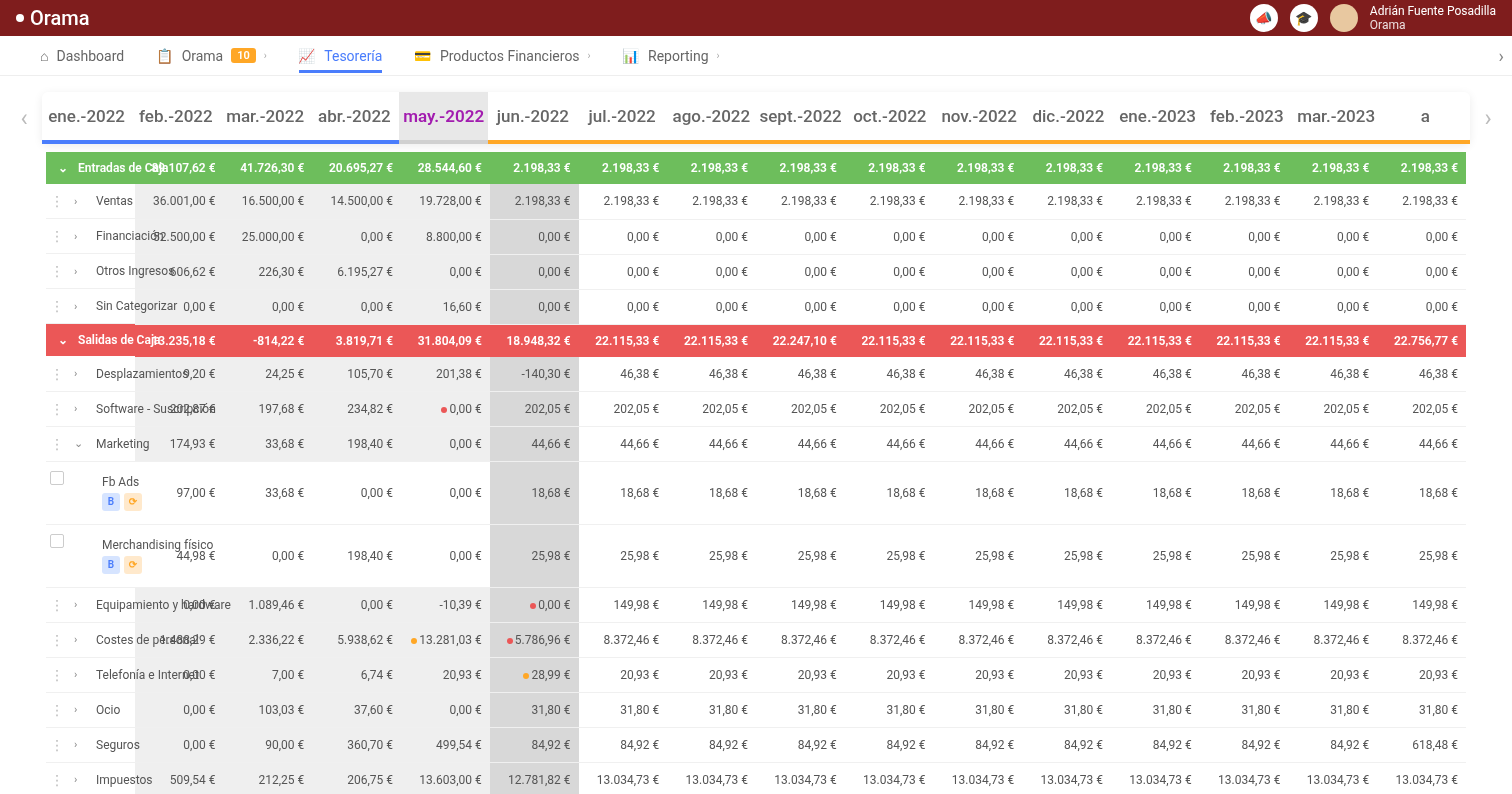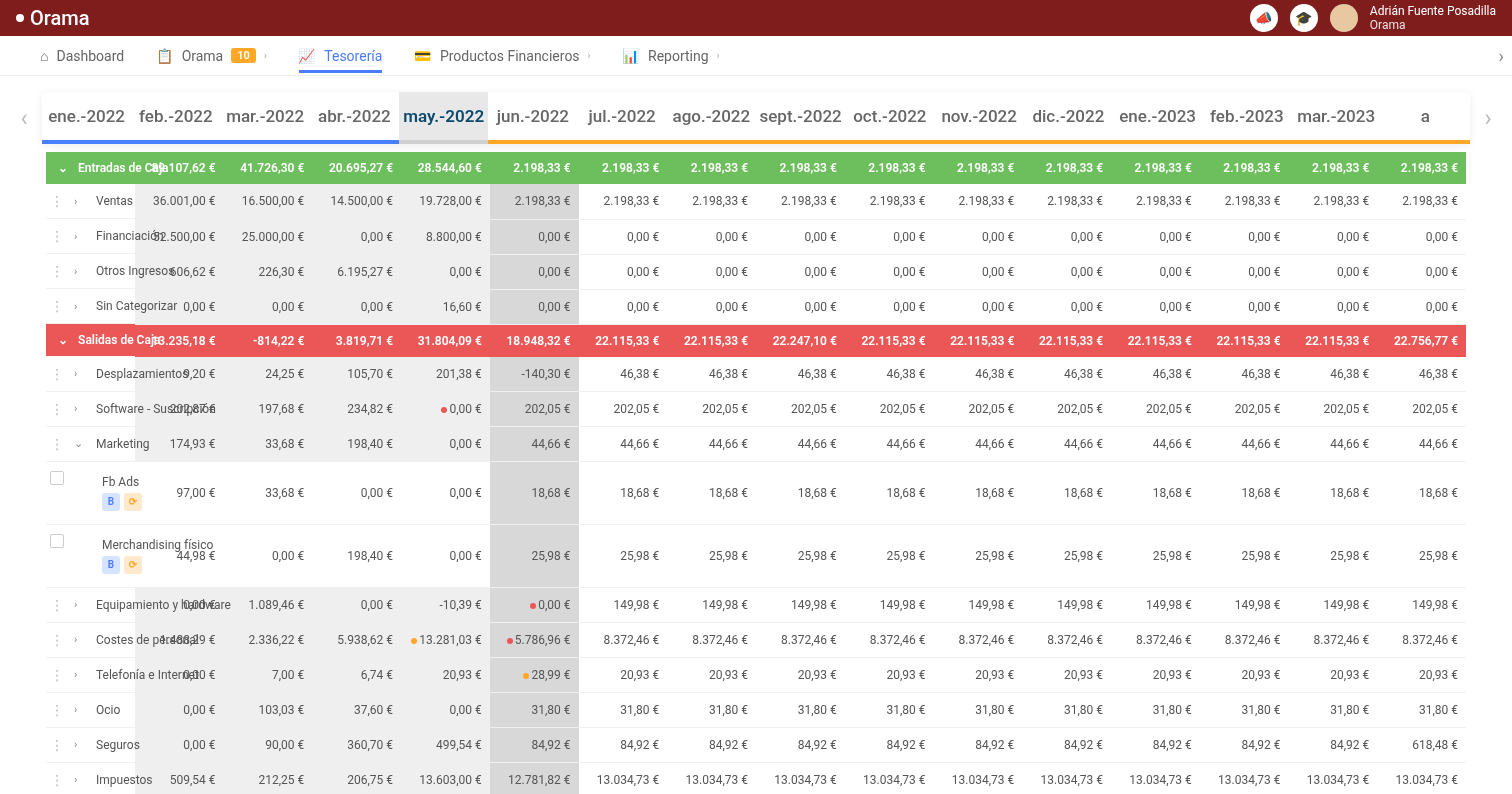--- a/index.html
+++ b/index.html
@@ -21,21 +21,21 @@
 .nav-badge { background: #FFA726; color: #fff; padding: 1px 6px; border-radius: 3px; font-size: 11px; font-weight: 600; }
 .nav-chevron { color: #aaa; font-size: 10px; }
 .nav-scroll-right { position: absolute; right: 8px; color: #888; font-size: 18px; }
 
 
 .timeline-wrap { display: flex; align-items: center; margin: 16px 6px 0; }
 .timeline-arrow { width: 36px; display: flex; justify-content: center; color: #bbb; font-size: 24px; cursor: pointer; }
 .timeline { flex: 1; background: #fff; border-radius: 6px; box-shadow: 0 2px 10px rgba(0,0,0,0.08); }
 .timeline-months { display: flex; }
 .month-cell { flex: 1; text-align: center; padding: 14px 0; color: #666; font-size: 17px; font-weight: 500; position: relative; }
-.month-cell.current { background: #e8e8e8; color: #0c4a6e; font-weight: 600; }
+.month-cell.current { background: #e8e8e8; color: #a21caf; font-weight: 600; }
 .timeline-bar { display: flex; height: 4px; }
 .bar-seg { flex: 1; }
 .bar-blue { background: #4A7DFC; }
 .bar-gray { background: #d0d0d0; }
 .bar-orange { background: #FFA726; }
 
 
 .table-wrap { margin: 8px 46px 0; }
 .table { width: 100%; border-collapse: collapse; table-layout: fixed; }
 .table th, .table td { padding: 9px 8px; text-align: right; font-size: 12px; }

